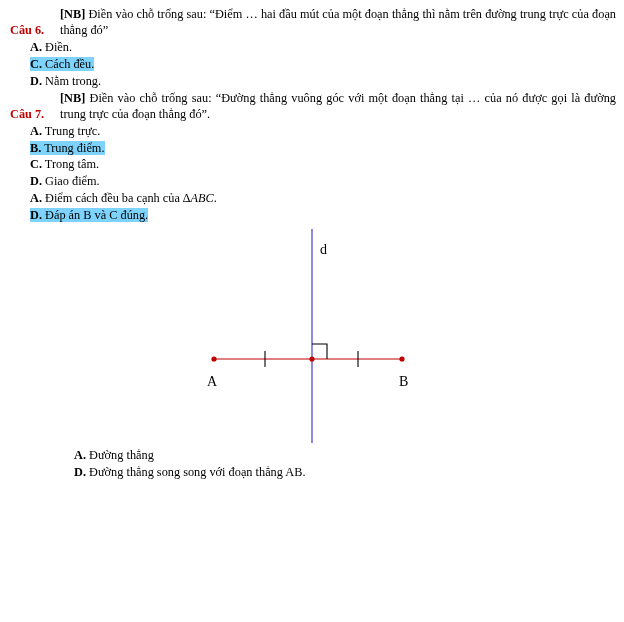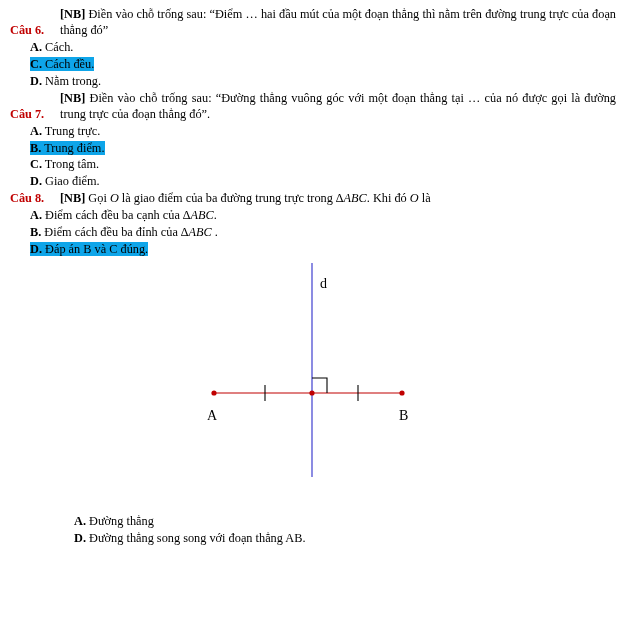--- a/index.html
+++ b/index.html
@@ -49,55 +49,54 @@
     padding-left: 22px;
   }
   .answer {
     line-height: 1.36;
     white-space: nowrap;
   }
   .answer .lt {
     font-weight: bold;
   }
   .hl {
-    background: #0ea5e9;
+    background: #7dd3fc;
   }
   .it {
     font-style: italic;
   }
   .fig {
     position: relative;
     height: 222px;
     margin: 2px 0 0 0;
   }
   .fig svg {
     display: block;
     margin: 0 auto;
   }
   .answers-fig {
     padding-left: 66px;
-    margin-top: 32px;
   }
 </style>
 </head>
 <body>
 
 <div class="page">
 
   <div class="question">
     <div class="q-label">Câu 6.</div>
     <div class="q-body">
       <span class="tag">[NB]</span>
       <span>Điền vào chỗ trống sau: “Điểm … hai đầu mút của một đoạn thẳng thì nằm trên đường trung trực của đoạn thẳng đó”</span>
     </div>
   </div>
   <div class="answers">
     <div class="answer">
       <span class="lt">A.</span>
-      <span>Cách.</span>
+      <span>Điền.</span>
     </div>
     <div class="answer">
       <span class="hl"><span class="lt">C.</span>
       <span>Cách đều.</span></span>
     </div>
     <div class="answer">
       <span class="lt">D.</span>
       <span>Nằm trong.</span>
     </div>
   </div>
@@ -121,35 +120,24 @@
     <div class="answer">
       <span class="lt">C.</span>
       <span>Trong tâm.</span>
     </div>
     <div class="answer">
       <span class="lt">D.</span>
       <span>Giao điểm.</span>
     </div>
   </div>
 
-  <div class="question">
-    <div class="q-label">Câu 8.</div>
-    <div class="q-body">
-      <span class="tag">[NB]</span>
-      <span>Gọi </span><span class="it">O</span><span> là giao điểm của ba đường trung trực trong </span><span class="it">∆ABC</span><span>. Khi đó </span><span class="it">O</span><span> là</span>
-    </div>
-  </div>
   <div class="answers">
     <div class="answer">
       <span class="lt">A.</span>
       <span>Điểm cách đều ba cạnh của </span><span class="it">∆ABC</span><span>.</span>
-    </div>
-    <div class="answer">
-      <span class="lt">B.</span>
-      <span>Điểm cách đều ba đỉnh của </span><span class="it">∆ABC</span><span> .</span>
     </div>
     <div class="answer">
       <span class="hl"><span class="lt">D.</span>
       <span>Đáp án B  và C đúng.</span></span>
     </div>
   </div>
 
 
   <div class="fig">
     <svg width="420" height="222" viewBox="0 0 420 222">

